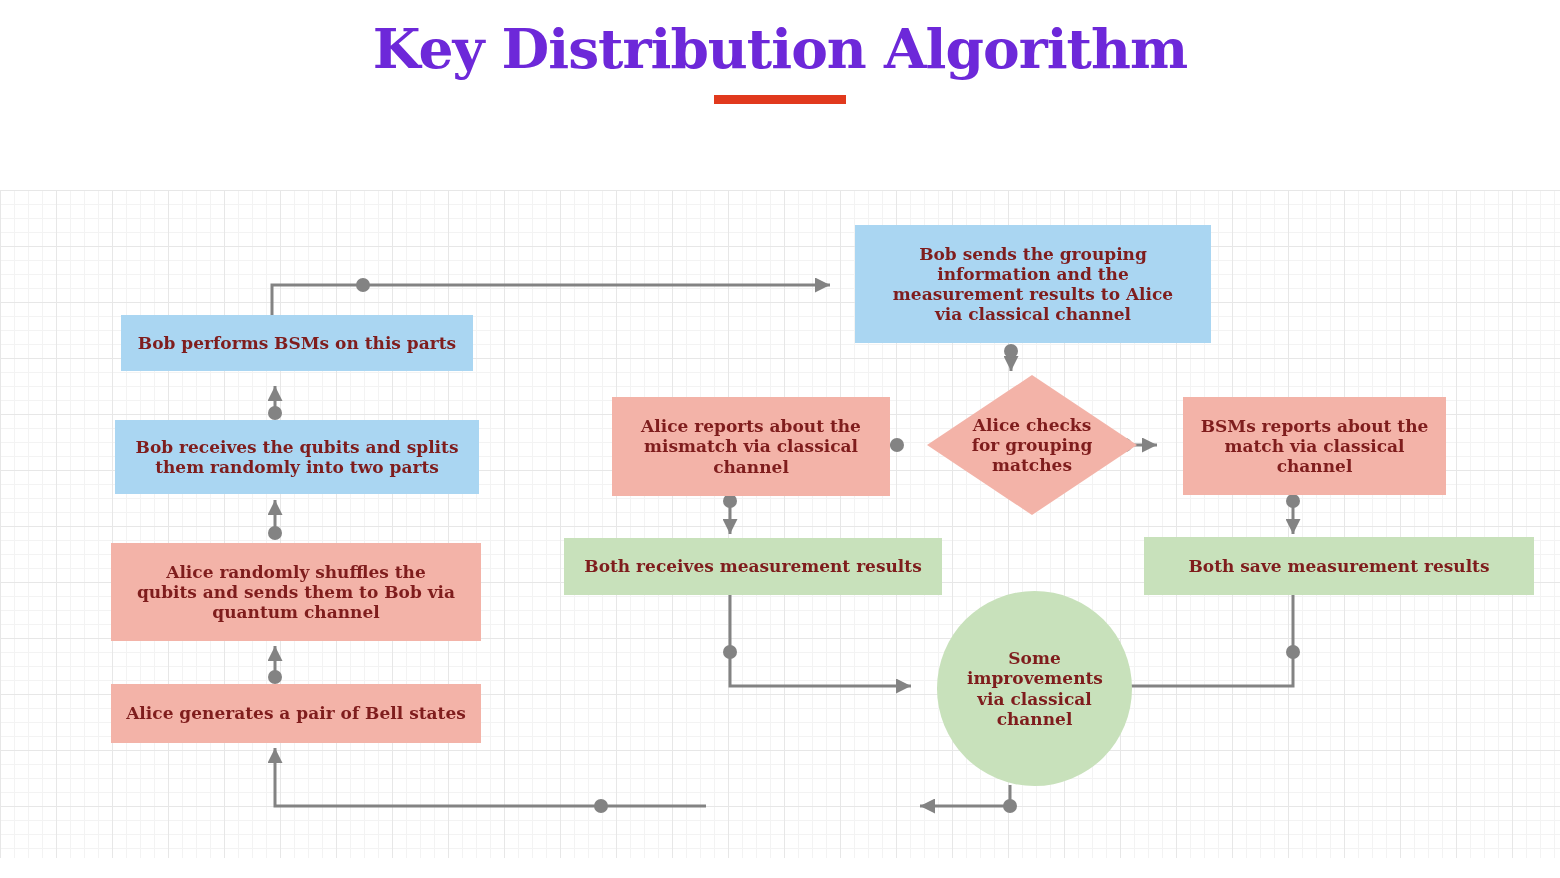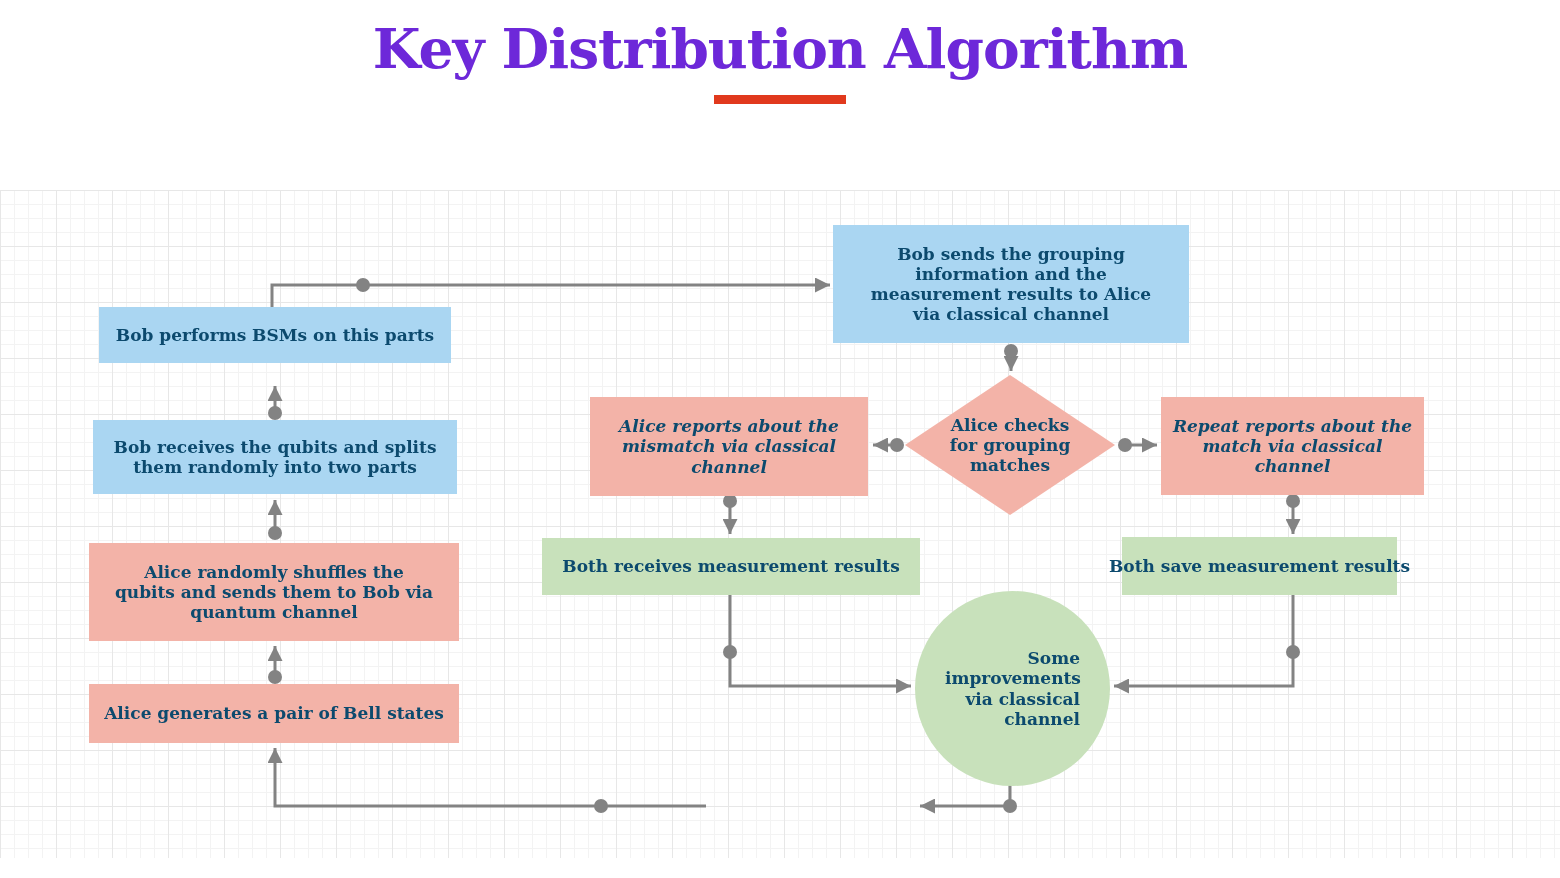--- a/index.html
+++ b/index.html
@@ -23,44 +23,44 @@
   }
 
   
   svg.wires { position:absolute; top:0; left:0; width:1560px; height:878px; pointer-events:none; }
   .connector { stroke:var(--arrow,#838383); stroke-width:3; fill:none; }
   .dot { fill:var(--arrow,#838383); }
   #arrowhead path { fill:var(--arrow,#838383); }
 
   
   .node { position:absolute; display:flex; align-items:center; justify-content:center;
-          text-align:center; color:#0c4a6e; font-weight:bold; font-size:17px; line-height:1.18; }
+          text-align:center; color:#7f1d1d; font-weight:bold; font-size:17px; line-height:1.18;margin-left:22px; }
   .node span { display:inline-block; }
   .blue   { background:var(--blue,#aad6f2); }
   .red    { background:var(--red,#f3b3a8); }
   .green  { background:var(--green,#c8e1bb); }
   .purple { background:var(--purple,#e5b6f1); }
   .nowrap span { white-space:nowrap; }
 
-  .n-bob-performs    { left:99px;  top:307px; width:352px; height:56px; }
+  .n-bob-performs    { left:99px;  top:315px; width:352px; height:56px; }
   .n-bob-receives    { left:93px;  top:420px; width:364px; height:74px; }
   .n-alice-shuffles  { left:89px;  top:543px; width:370px; height:98px; }
   .n-alice-generates { left:89px;  top:684px; width:370px; height:59px; }
   .n-bob-sends       { left:833px; top:225px; width:356px; height:118px; }
   .n-diamond         { left:905px; top:375px; width:210px; height:140px;
                        clip-path:polygon(50% 0, 100% 50%, 50% 100%, 0 50%); }
   .n-mismatch        { left:590px; top:397px; width:278px; height:99px; }
   .n-match           { left:1161px;top:397px; width:263px; height:98px; }
   .n-discard         { left:542px; top:538px; width:378px; height:57px; }
-  .n-save            { left:1122px;top:537px; width:275px; height:58px; }
-  .n-circle          { left:915px; top:591px; width:195px; height:195px; border-radius:50%;text-align:right; }
+  .n-save            { left:1122px;top:537px; width:390px; height:58px; }
+  .n-circle          { left:915px; top:591px; width:195px; height:195px; border-radius:50%; }
   .n-repeat          { left:706px; top:780px; width:209px; height:53px; border-radius:27px; font-size:18px; }
 
   .w295 span { max-width:295px; } .w330 span { max-width:330px; } .w320 span { max-width:320px; }
-  .w240 span { max-width:240px;font-style:italic; } .w130 span { max-width:130px;text-align:center; } .w135 span { max-width:135px; }
+  .w240 span { max-width:240px; } .w130 span { max-width:130px;text-align:center; } .w135 span { max-width:135px; }
 </style>
 </head>
 <body>
 
 <div class="page">
 
   <div class="header">
     <div class="title">Key Distribution Algorithm</div>
     <div class="divider"></div>
   </div>
@@ -150,21 +150,21 @@
 
   <div class="node red n-diamond w130">
     <span>Alice checks for grouping matches</span>
   </div>
 
   <div class="node red n-mismatch w240">
     <span>Alice reports about the mismatch via classical channel</span>
   </div>
 
   <div class="node red n-match w240">
-    <span>Repeat reports about the match via classical channel</span>
+    <span>BSMs reports about the match via classical channel</span>
   </div>
 
   <div class="node green n-discard nowrap">
     <span>Both receives measurement results</span>
   </div>
 
   <div class="node green n-save nowrap">
     <span>Both save measurement results</span>
   </div>
 

